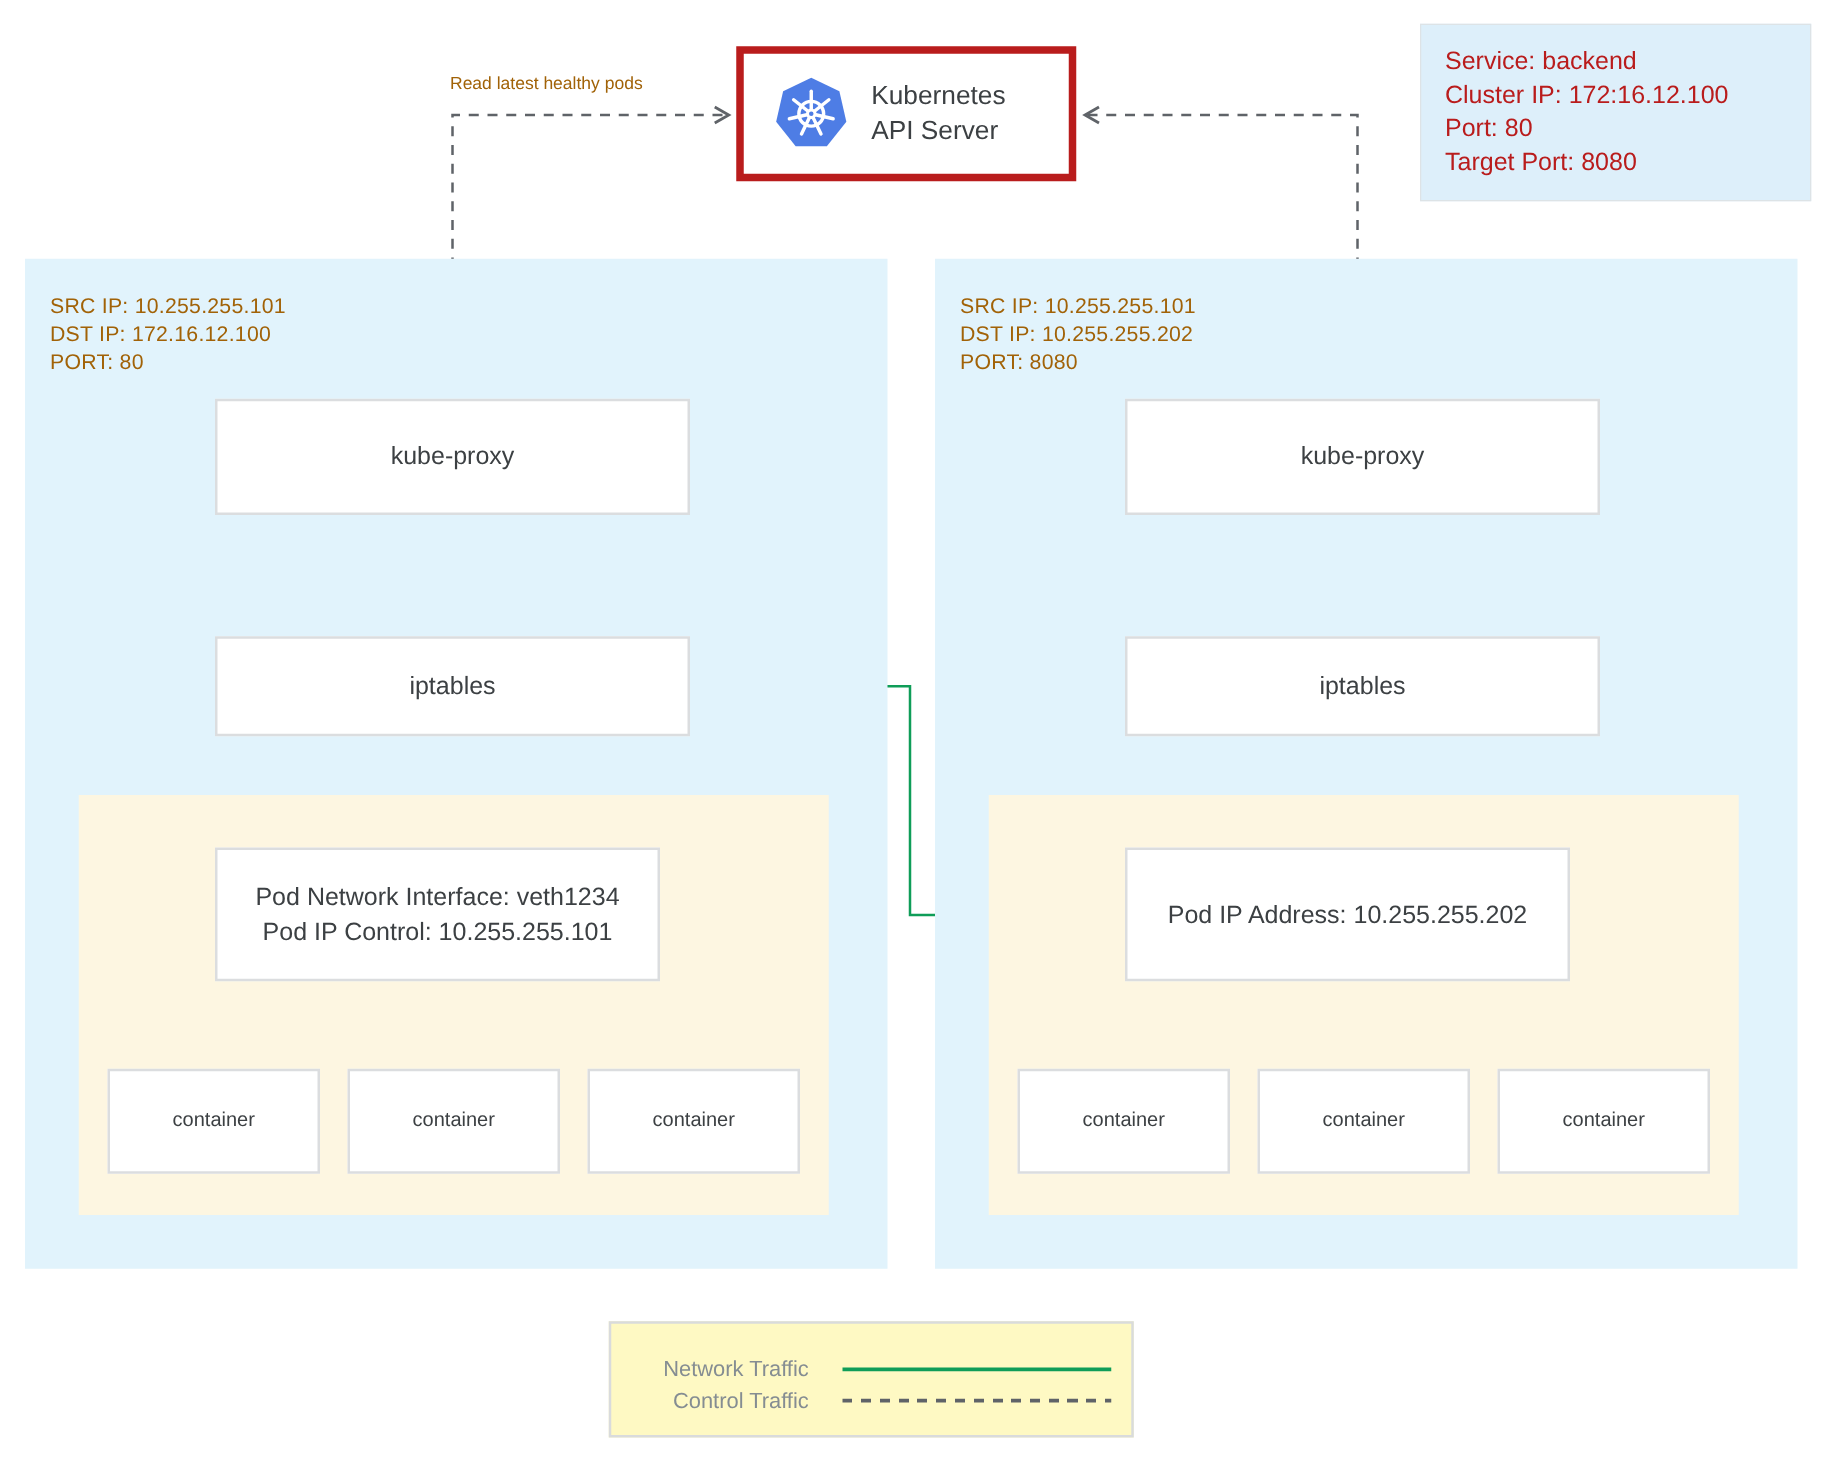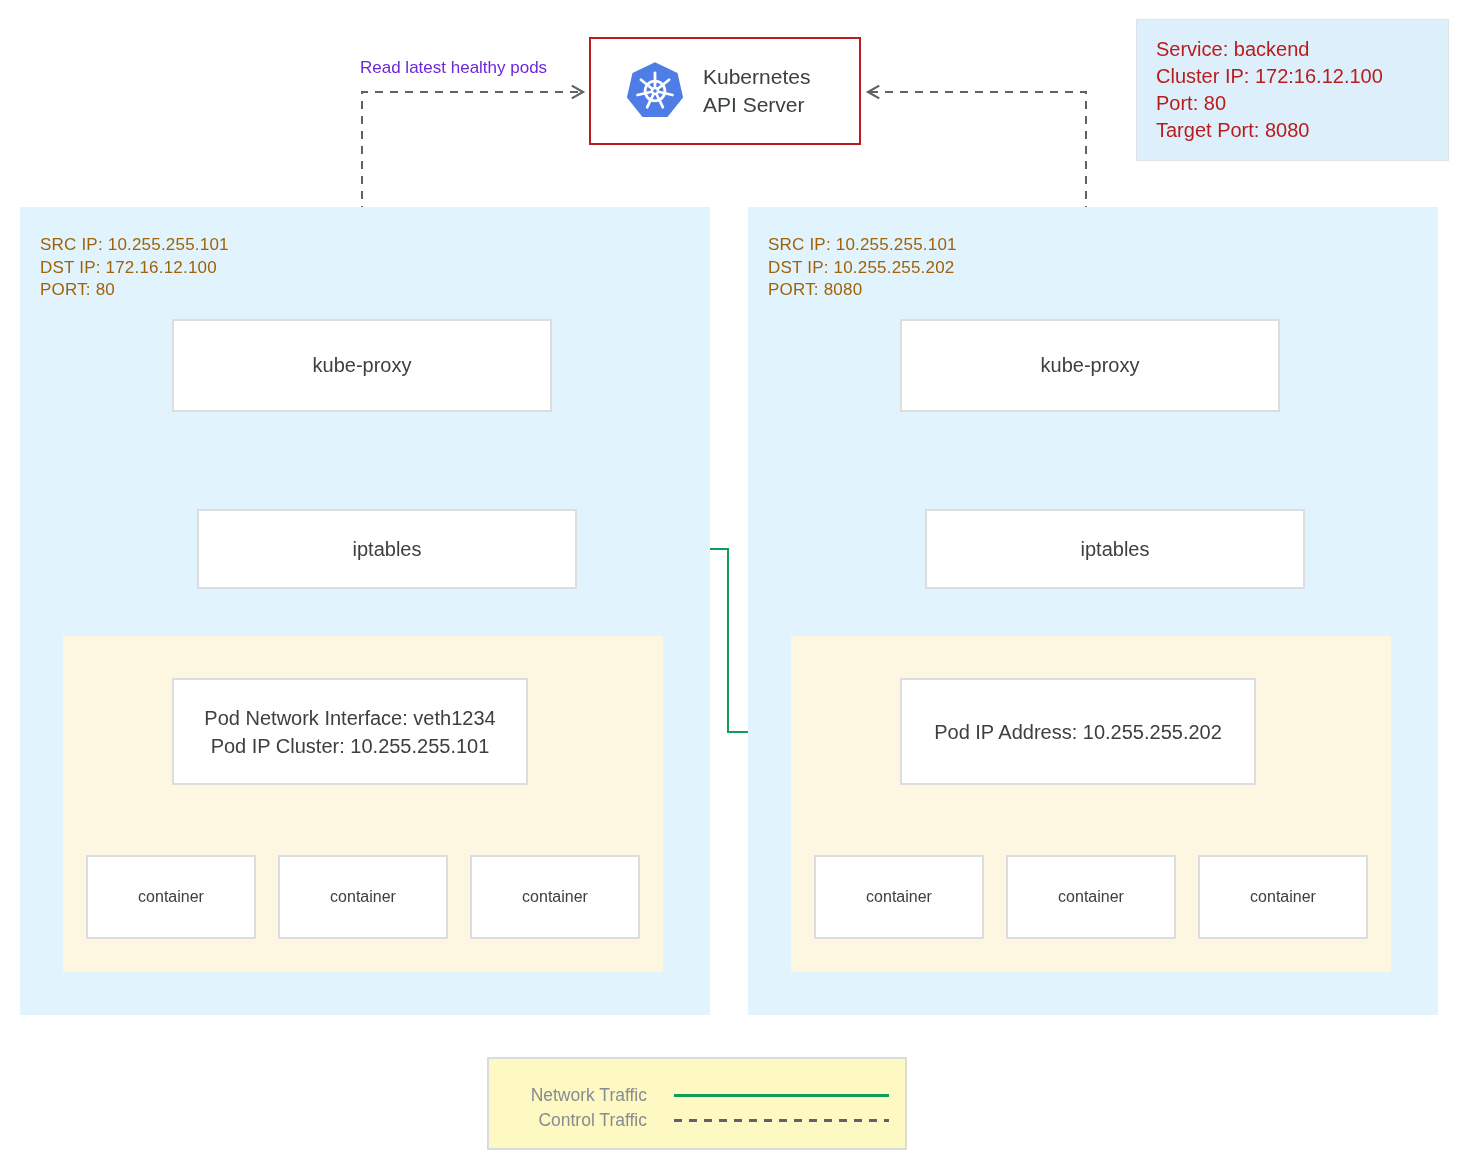--- a/index.html
+++ b/index.html
@@ -37,21 +37,21 @@
     border: 2px solid #dbdddf;
     box-sizing: border-box;
     display: flex;
     align-items: center;
     justify-content: center;
     text-align: center;
     color: #3c4043;
     font-size: 20px;
   }
   .proc { left: 152px; top: 112px; width: 380px; height: 93px; align-items: center; }
-  .ipt  { left: 152px; top: 302px; width: 380px; height: 80px; margin-left: 25px;  }
+  .ipt  { left: 152px; top: 302px; width: 380px; height: 80px;  }
 
   
   .pod {
     position: absolute;
     left: 43px;
     top: 429px;
     width: 600px;
     height: 336px;
     background: #fdf6e1;
   }
@@ -60,47 +60,47 @@
     flex-direction: column;
     line-height: 28px;
   }
   .container-box { top: 219px; width: 170px; height: 84px; font-size: 16px; }
 
   
   .api-box {
     position: absolute;
     left: 589px; top: 37px; width: 272px; height: 108px;
     background: #ffffff;
-    border: 2px solid #b91c1c;
+    border: 6px solid #b91c1c;
     box-sizing: border-box;
     display: flex;
     align-items: center;
     gap: 17px;
-    padding-left: 33px;
+    padding-left: 23px;
   }
   .api-label { font-size: 21px; line-height: 28px; color: #3c4043; }
 
   
   .service-card {
     position: absolute;
     left: 1136px; top: 19px; width: 313px; height: 142px;
     background: #ddeffa;
     border: 1px solid #dde3e6;
     box-sizing: border-box;
     padding: 16px 12px 0 19px;
     font-size: 20px;
     line-height: 27px;
     color: #b91c1c;
   }
 
   
   .note {
     position: absolute;
-    font-size: 17px;
-    color: #6d28d9;
+    font-size: 14px;
+    color: #a16207;
     white-space: nowrap;
   }
 
   
   .legend {
     position: absolute;
     left: 487px; top: 1057px; width: 420px; height: 93px;
     background: #fef9c3;
     border: 2px solid #d9dbdc;
     box-sizing: border-box;
@@ -196,21 +196,21 @@
     </div>
     <div class="wbox proc">
       <span>kube-proxy</span>
     </div>
     <div class="wbox ipt">
       <span>iptables</span>
     </div>
     <div class="pod">
       <div class="wbox pod-iface">
         <div>Pod Network Interface: veth1234</div>
-        <div>Pod IP Cluster: 10.255.255.101</div>
+        <div>Pod IP Control: 10.255.255.101</div>
       </div>
       <div class="wbox container-box" style="left:23px;">
         <span>container</span>
       </div>
       <div class="wbox container-box" style="left:215px;">
         <span>container</span>
       </div>
       <div class="wbox container-box" style="left:407px;">
         <span>container</span>
       </div>

